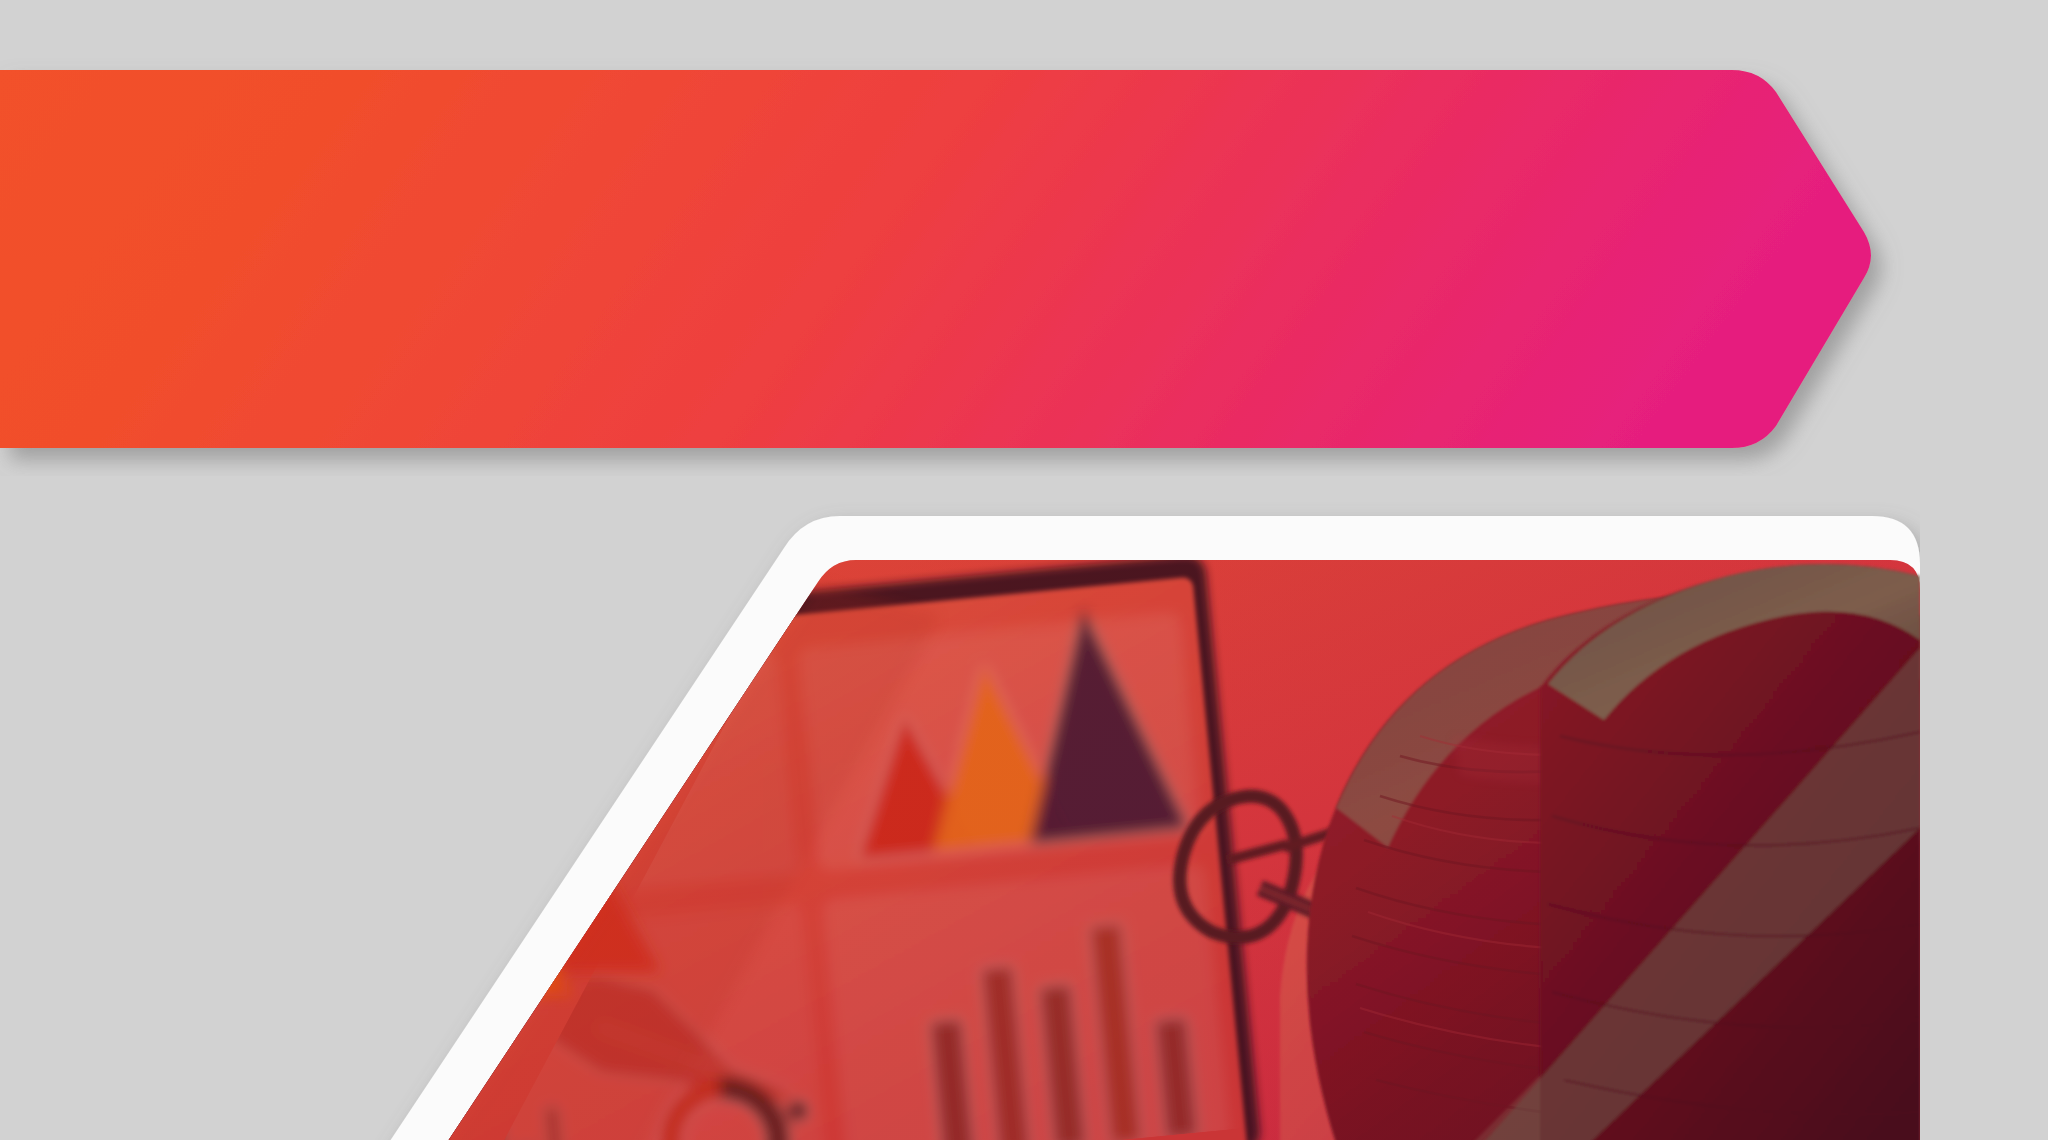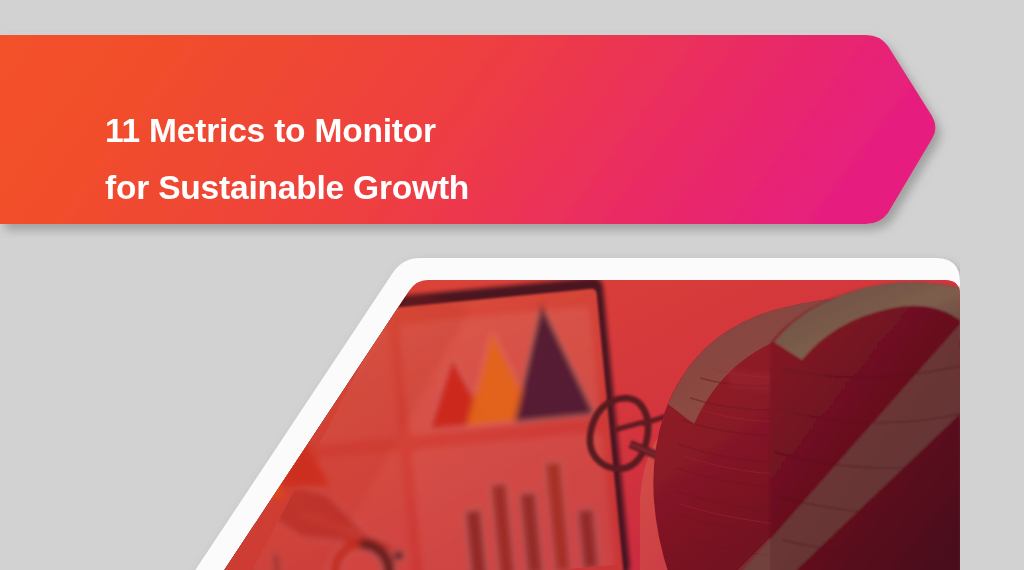--- a/index.html
+++ b/index.html
@@ -320,19 +320,15 @@
                  L 866 7
                  Q 880 7 888 18
                  L 932 88
                  Q 939 100 932 111
                  L 888 185
                  Q 880 196 866 196
                  L 0 196 Z" fill="url(#bannerGrad)"></path>
       </g>
     </svg>
 
-    <div class="banner-text">
-      <span class="tl">11 Metrics to Monitor</span>
-      <span class="tl">for Sustainable Growth</span>
-    </div>
   </div>
 
 </div>
 
 </body></html>

